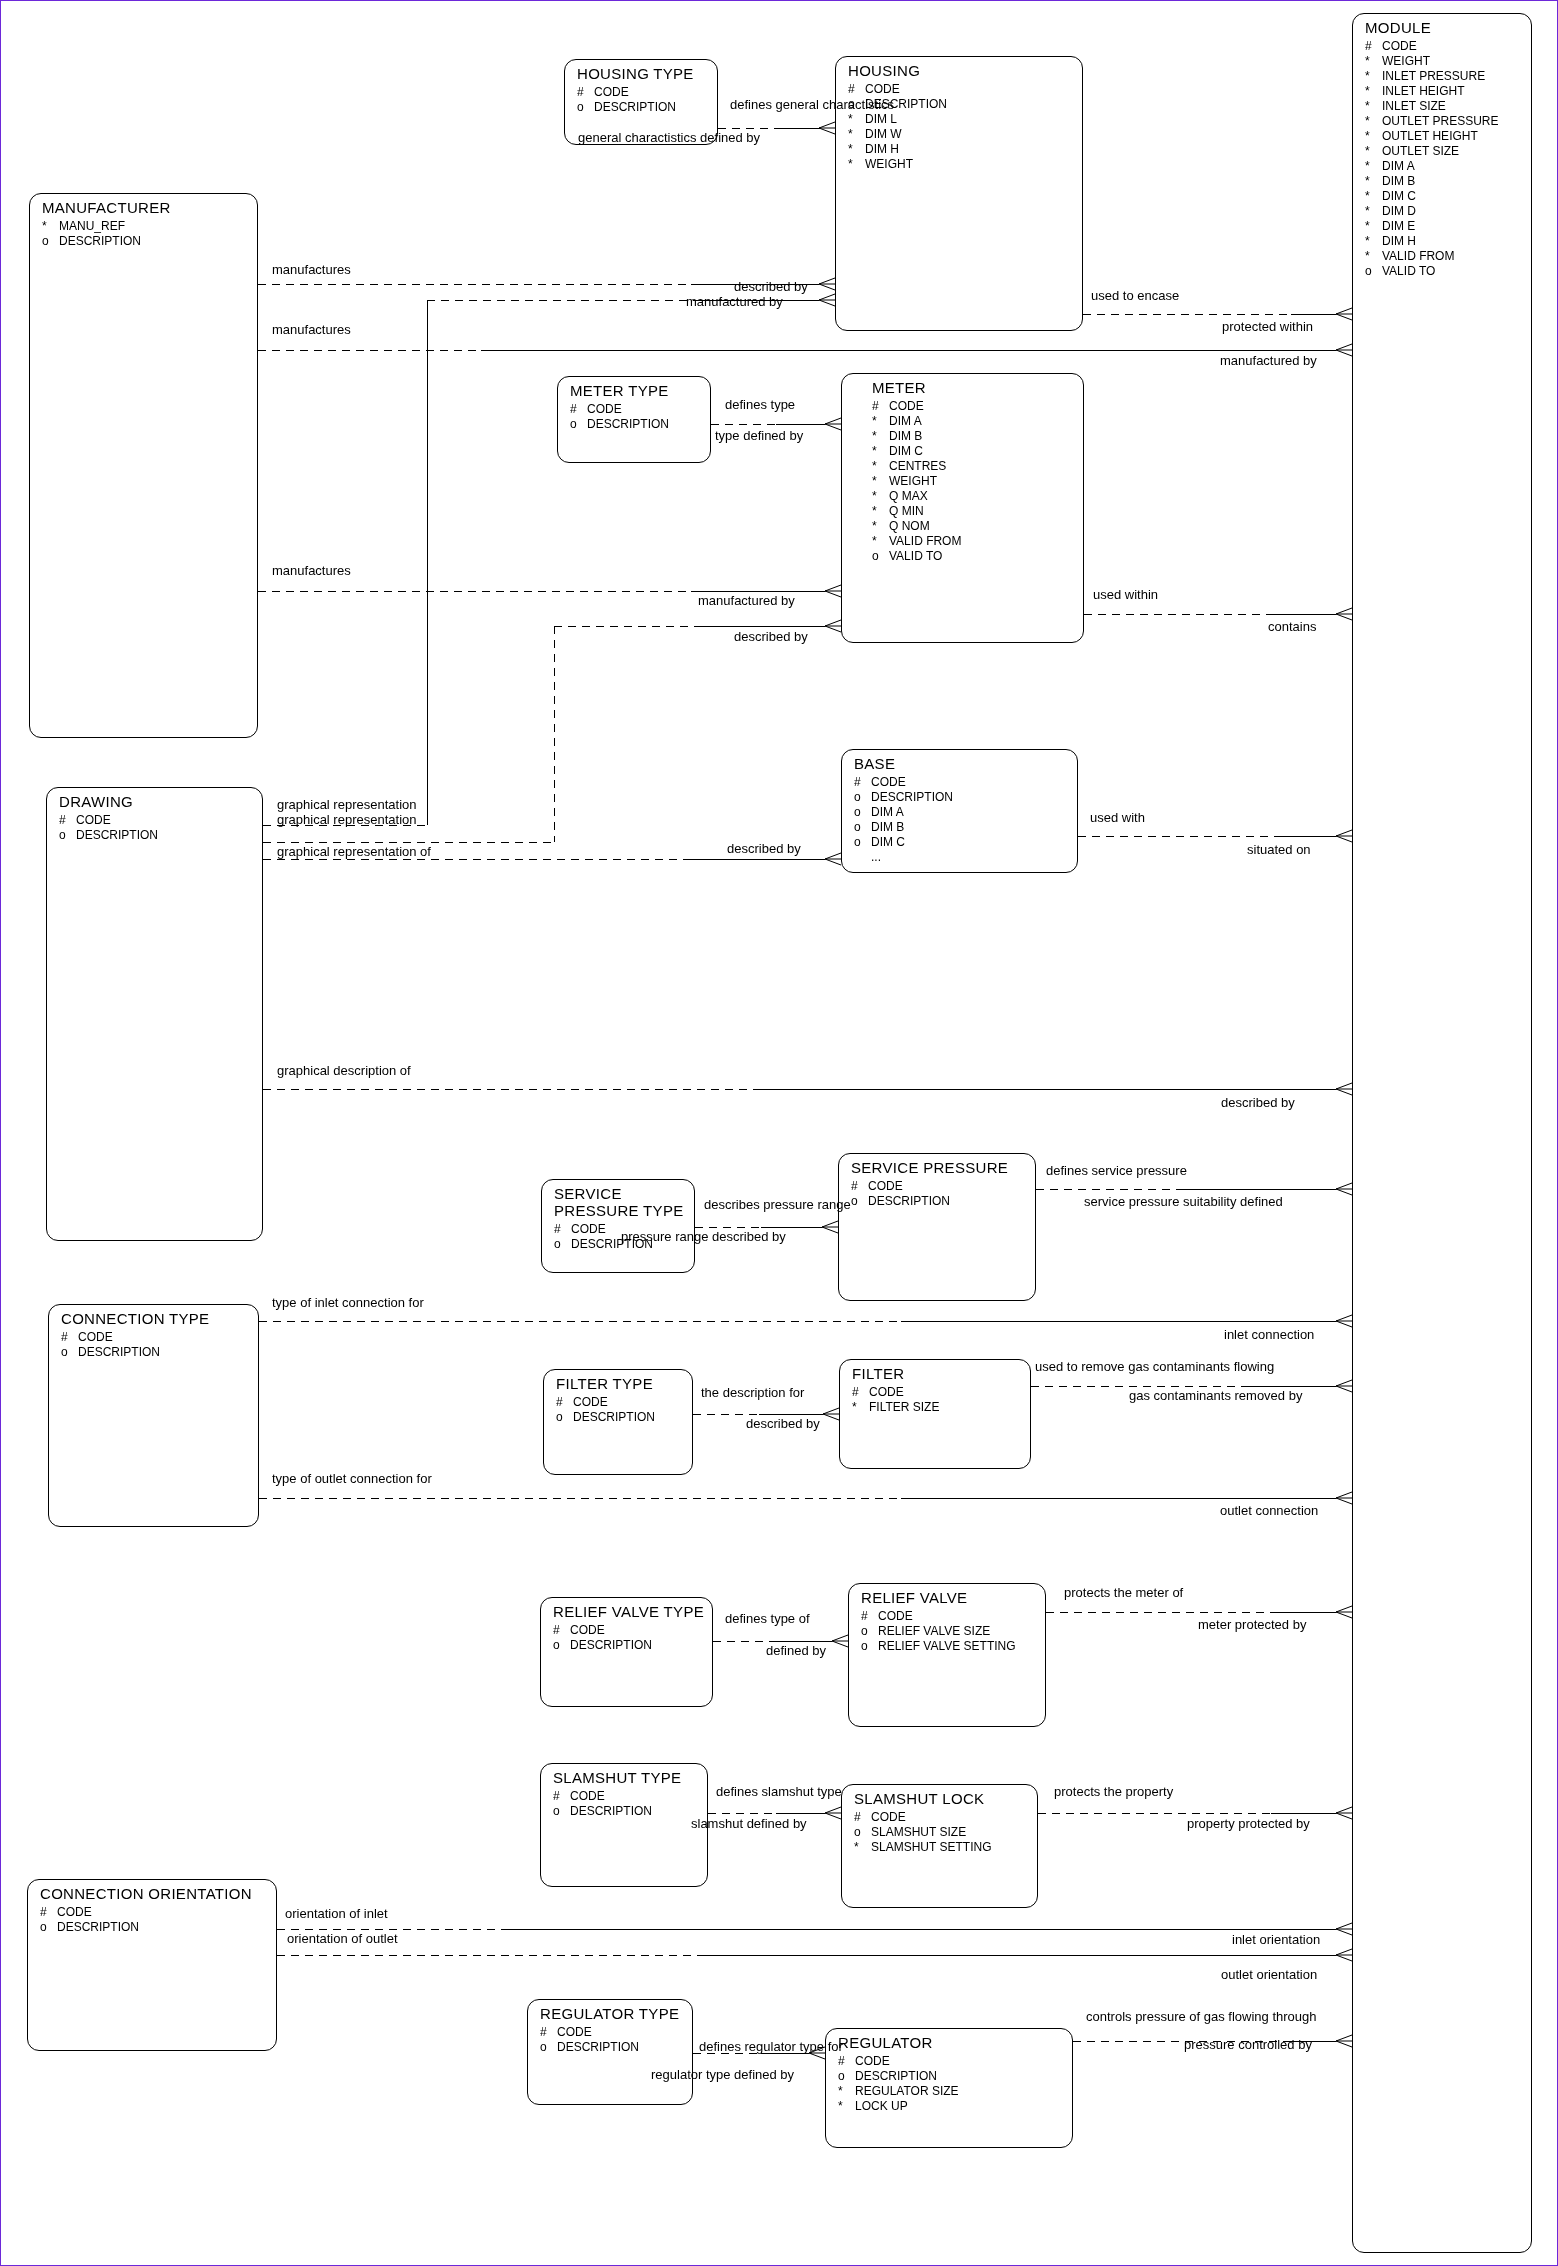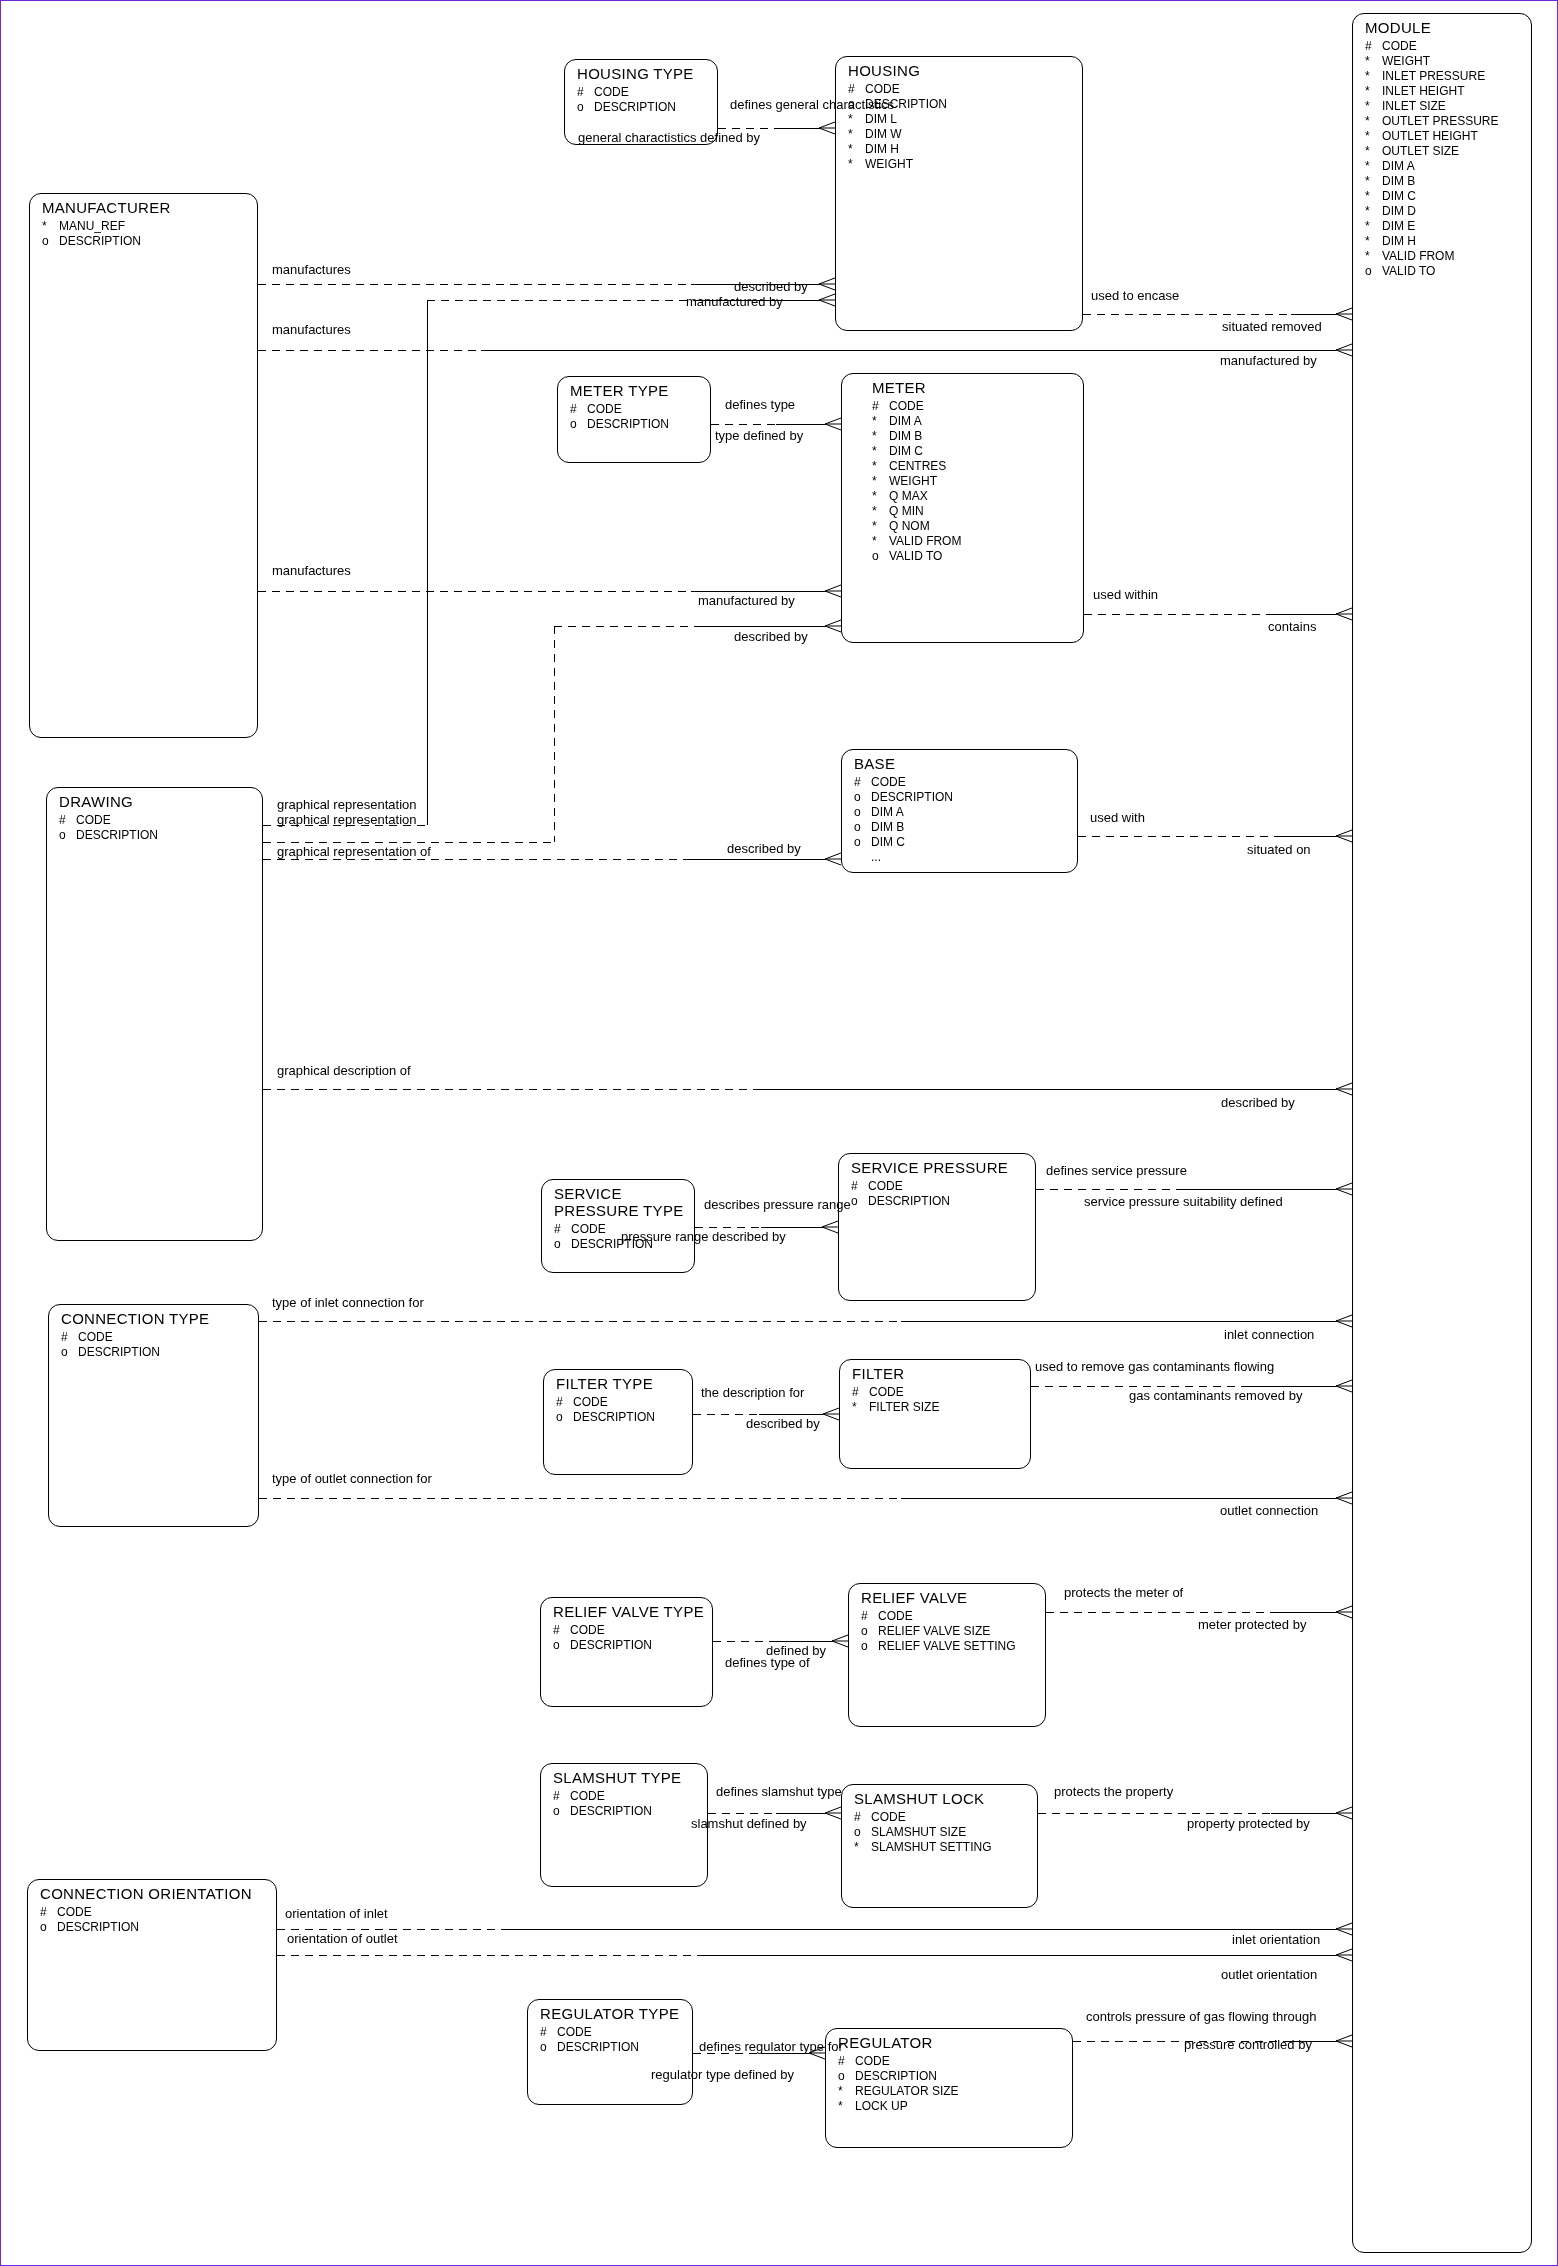--- a/index.html
+++ b/index.html
@@ -485,21 +485,21 @@
           <span class="attr-name">LOCK UP</span>
         </div>
       </div>
     </div>
     <div class="lbl" style="left: 729px; top: 97px;">defines general charactistics</div>
     <div class="lbl" style="left: 577px; top: 130px;">general charactistics defined by</div>
     <div class="lbl" style="left: 271px; top: 262px;">manufactures</div>
     <div class="lbl" style="left: 733px; top: 279px;">described by</div>
     <div class="lbl" style="left: 685px; top: 294px;">manufactured by</div>
     <div class="lbl" style="left: 1090px; top: 288px;">used to encase</div>
-    <div class="lbl" style="left: 1221px; top: 319px;">situated removed</div>
+    <div class="lbl" style="left: 1221px; top: 319px;">protected within</div>
     <div class="lbl" style="left: 271px; top: 322px;">manufactures</div>
     <div class="lbl" style="left: 1219px; top: 353px;">manufactured by</div>
     <div class="lbl" style="left: 724px; top: 397px;">defines type</div>
     <div class="lbl" style="left: 714px; top: 428px;">type defined by</div>
     <div class="lbl" style="left: 271px; top: 563px;">manufactures</div>
     <div class="lbl" style="left: 697px; top: 593px;">manufactured by</div>
     <div class="lbl" style="left: 1092px; top: 587px;">used within</div>
     <div class="lbl" style="left: 733px; top: 629px;">described by</div>
     <div class="lbl" style="left: 1267px; top: 619px;">contains</div>
     <div class="lbl" style="left: 276px; top: 797px;">graphical representation</div>
@@ -515,21 +515,21 @@
     <div class="lbl" style="left: 703px; top: 1197px;">describes pressure range</div>
     <div class="lbl" style="left: 620px; top: 1229px;">pressure range described by</div>
     <div class="lbl" style="left: 271px; top: 1295px;">type of inlet connection for</div>
     <div class="lbl" style="left: 1223px; top: 1327px;">inlet connection</div>
     <div class="lbl" style="left: 1034px; top: 1359px;">used to remove gas contaminants flowing</div>
     <div class="lbl" style="left: 1128px; top: 1388px;">gas contaminants removed by</div>
     <div class="lbl" style="left: 700px; top: 1385px;">the description for</div>
     <div class="lbl" style="left: 745px; top: 1416px;">described by</div>
     <div class="lbl" style="left: 271px; top: 1471px;">type of outlet connection for</div>
     <div class="lbl" style="left: 1219px; top: 1503px;">outlet connection</div>
-    <div class="lbl" style="left: 724px; top: 1611px; margin-top: 44px;">defines type of</div>
+    <div class="lbl" style="left: 724px; top: 1611px;">defines type of</div>
     <div class="lbl" style="left: 765px; top: 1643px;">defined by</div>
     <div class="lbl" style="left: 1063px; top: 1585px;">protects the meter of</div>
     <div class="lbl" style="left: 1197px; top: 1617px;">meter protected by</div>
     <div class="lbl" style="left: 715px; top: 1784px;">defines slamshut type</div>
     <div class="lbl" style="left: 690px; top: 1816px;">slamshut defined by</div>
     <div class="lbl" style="left: 1053px; top: 1784px;">protects the property</div>
     <div class="lbl" style="left: 1186px; top: 1816px;">property protected by</div>
     <div class="lbl" style="left: 284px; top: 1906px;">orientation of inlet</div>
     <div class="lbl" style="left: 286px; top: 1931px;">orientation of outlet</div>
     <div class="lbl" style="left: 1203px; top: 1932px; margin-left: 28px;">inlet orientation</div>

